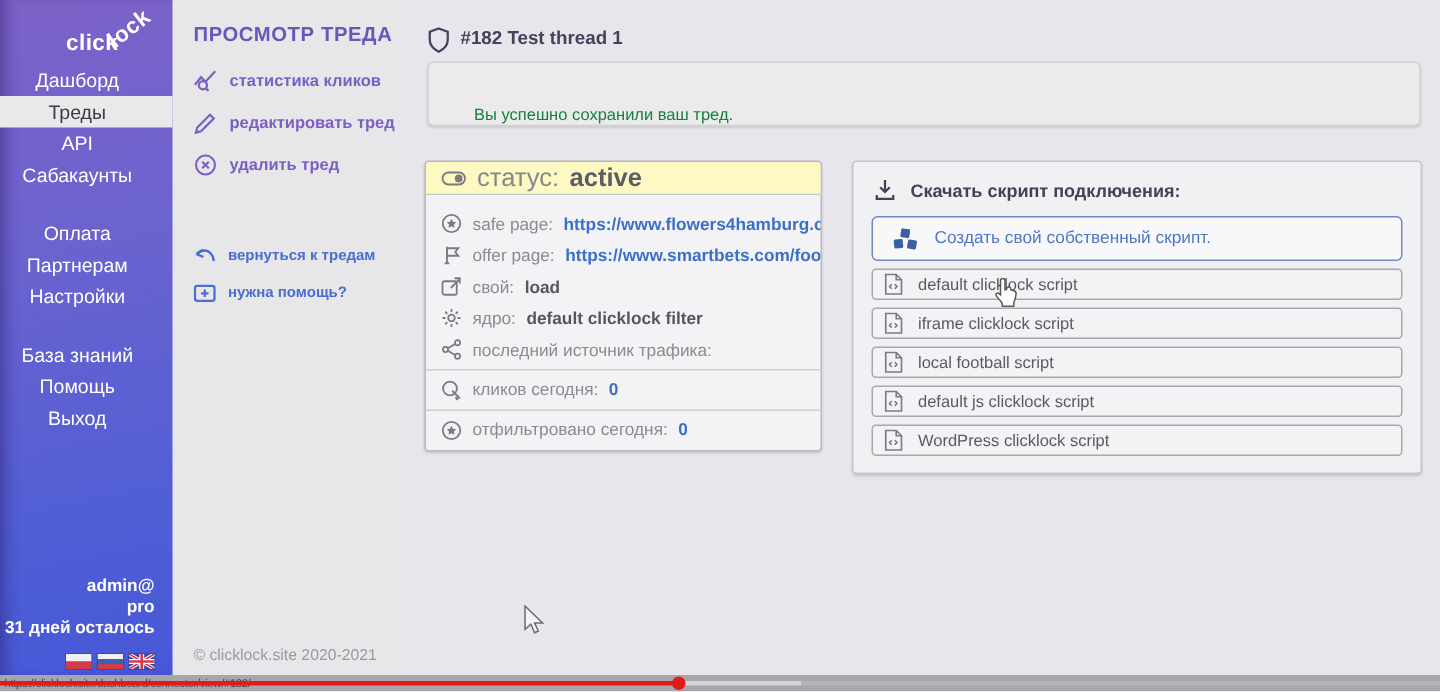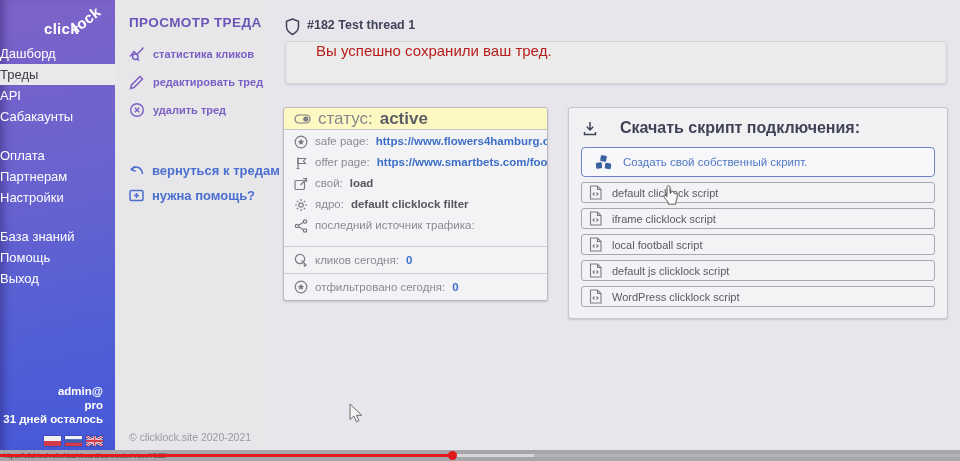--- a/index.html
+++ b/index.html
@@ -13,70 +13,70 @@
   .sidebar {
     position:absolute; left:0; top:0; width:115px; height:450px;
     background:linear-gradient(168deg,#7d62c7 0%, #6a63cf 38%, #4f5ed5 78%, #4758d8 100%);
     box-shadow:inset 9px 0 10px -6px rgba(35,20,90,.45);
     color:#fff; z-index:2;
   }
   .logo { position:absolute; top:20px; left:44px; font-size:15px; font-weight:bold; letter-spacing:.3px; white-space:nowrap; }
   .logo .lock { display:inline-block; transform:rotate(-38deg) translate(1px,-1px); transform-origin:0 100%; }
   .nav { position:absolute; top:43px; left:0; width:100%; }
   .nav-item {
-    height:21px; line-height:21px; text-align:left; padding-right:12px;
+    height:21px; line-height:21px; text-align:center; padding-right:12px;
     font-size:13px; color:#fff; cursor:pointer; white-space:nowrap;
   }
   .nav-item.active { background:#e9e8ea; color:#3c3c44; }
   .nav-gap { height:18px; }
   .account { position:absolute; top:384px; left:0; width:100%; text-align:right; padding-right:12px; font-size:11.5px; font-weight:bold; }
   .account div { line-height:14px; }
   .flags { position:absolute; top:436px; right:12px; display:flex; gap:4px; }
   .flag { width:17px; height:10px; display:block; box-shadow:0 0 0 .5px rgba(0,0,0,.25); }
 
   
   .submenu {
     position:absolute; left:115px; top:0; width:153px; height:450px;
     background:#e7e6e9; z-index:1;
   }
   .submenu-title { position:absolute; top:15px; left:14px; font-size:13.5px; font-weight:bold; color:#6b55b8; letter-spacing:.4px; }
   .sub-actions { position:absolute; top:40px; left:14px; }
   .sub-action { display:flex; align-items:center; gap:8px; height:28px; color:#7a5fc5; font-size:11px; font-weight:bold; cursor:pointer; white-space:nowrap; }
   .sub-links { position:absolute; top:158px; left:14px; }
-  .sub-link { display:flex; align-items:center; gap:8px; height:25px; color:#4a6fd0; font-size:13px; font-weight:bold; cursor:pointer; white-space:nowrap; }
+  .sub-link { display:flex; align-items:center; gap:8px; height:25px; color:#4a6fd0; font-size:10px; font-weight:bold; cursor:pointer; white-space:nowrap; }
   .panel-footer { position:absolute; top:431px; left:14px; font-size:10.5px; color:#9a99a0; white-space:nowrap; }
 
   
   .main { position:absolute; left:268px; top:0; right:0; height:450px; }
   .page-head { position:absolute; top:18px; left:17px; display:flex; align-items:flex-start; gap:7px; color:#41445a; }
   .page-head .t { font-size:12.5px; font-weight:bold; }
   .alert {
     position:absolute; left:17px; right:13px; top:41px; height:43px;
     background:#ebebec; border:1px solid #d5d4d8; border-radius:4px;
-    box-shadow:0 1px 2px rgba(0,0,0,.13); display:flex; align-items:flex-start; padding-left:30px;
-    font-size:15px; color:#b91c1c;
+    box-shadow:0 1px 2px rgba(0,0,0,.13); display:flex; align-items:flex-end; padding-left:30px;
+    font-size:11px; color:#15803d;
   }
 
   .card { background:#f3f3f5; border:1px solid #b9b9bf; border-radius:3px; box-shadow:0 1px 2px rgba(0,0,0,.16); }
   .status-card { position:absolute; left:15px; top:107px; width:265px; }
   .status-head {
     background:#fef9c3; border-bottom:1px solid #c6c5ca; height:22px; border-radius:3px 3px 0 0;
     display:flex; align-items:center; gap:7px; padding:0 10px; font-size:17px; color:#86868d;
   }
   .status-head b { color:#5d5d66; font-weight:bold; }
   .rows { padding:5px 0 6px; }
-  .row { height:21px; display:flex; align-items:flex-start; gap:7px; padding:0 10px; font-size:11.5px; color:#8a8a91; white-space:nowrap; overflow:hidden; }
+  .row { height:21px; display:flex; align-items:flex-end; gap:7px; padding:0 10px; font-size:11.5px; color:#8a8a91; white-space:nowrap; overflow:hidden; }
   .row .val { color:#56565e; font-weight:bold; }
   .row a { color:#3d6fc8; font-weight:bold; text-decoration:none; }
   .counter { border-top:1px solid #cfced3; height:27px; display:flex; align-items:center; gap:7px; padding:0 10px; font-size:11.5px; color:#8a8a91; }
   .counter .num { color:#3d6fc8; font-weight:bold; }
   .icon { flex:0 0 auto; display:inline-flex; color:#7b7b83; }
 
   .scripts-card { position:absolute; left:300px; top:107px; width:380px; background:#f1f0f3; border-color:#c7c6cb; padding-bottom:11px; }
-  .scripts-head { display:flex; align-items:center; gap:23px; padding:11px 14px 8px; font-size:16px; font-weight:bold; color:#3f4356; }
+  .scripts-head { display:flex; align-items:center; gap:10px; padding:11px 14px 8px; font-size:12px; font-weight:bold; color:#3f4356; }
   .btn-create {
     margin:2px 12px 4px; height:30px; border:1px solid #6d86c6; border-radius:4px; background:#f8f8fb;
     display:flex; align-items:center; gap:10px; padding:0 12px; font-size:11.5px; color:#4f77c4; cursor:pointer;
   }
   .btn-script {
     margin:5px 12px 0; height:21px; border:1px solid #a8a8ae; border-radius:3px; background:#f3f2f5;
     display:flex; align-items:center; gap:10px; padding:0 7px; font-size:11px; color:#5a5a60; cursor:pointer;
   }
 
   

